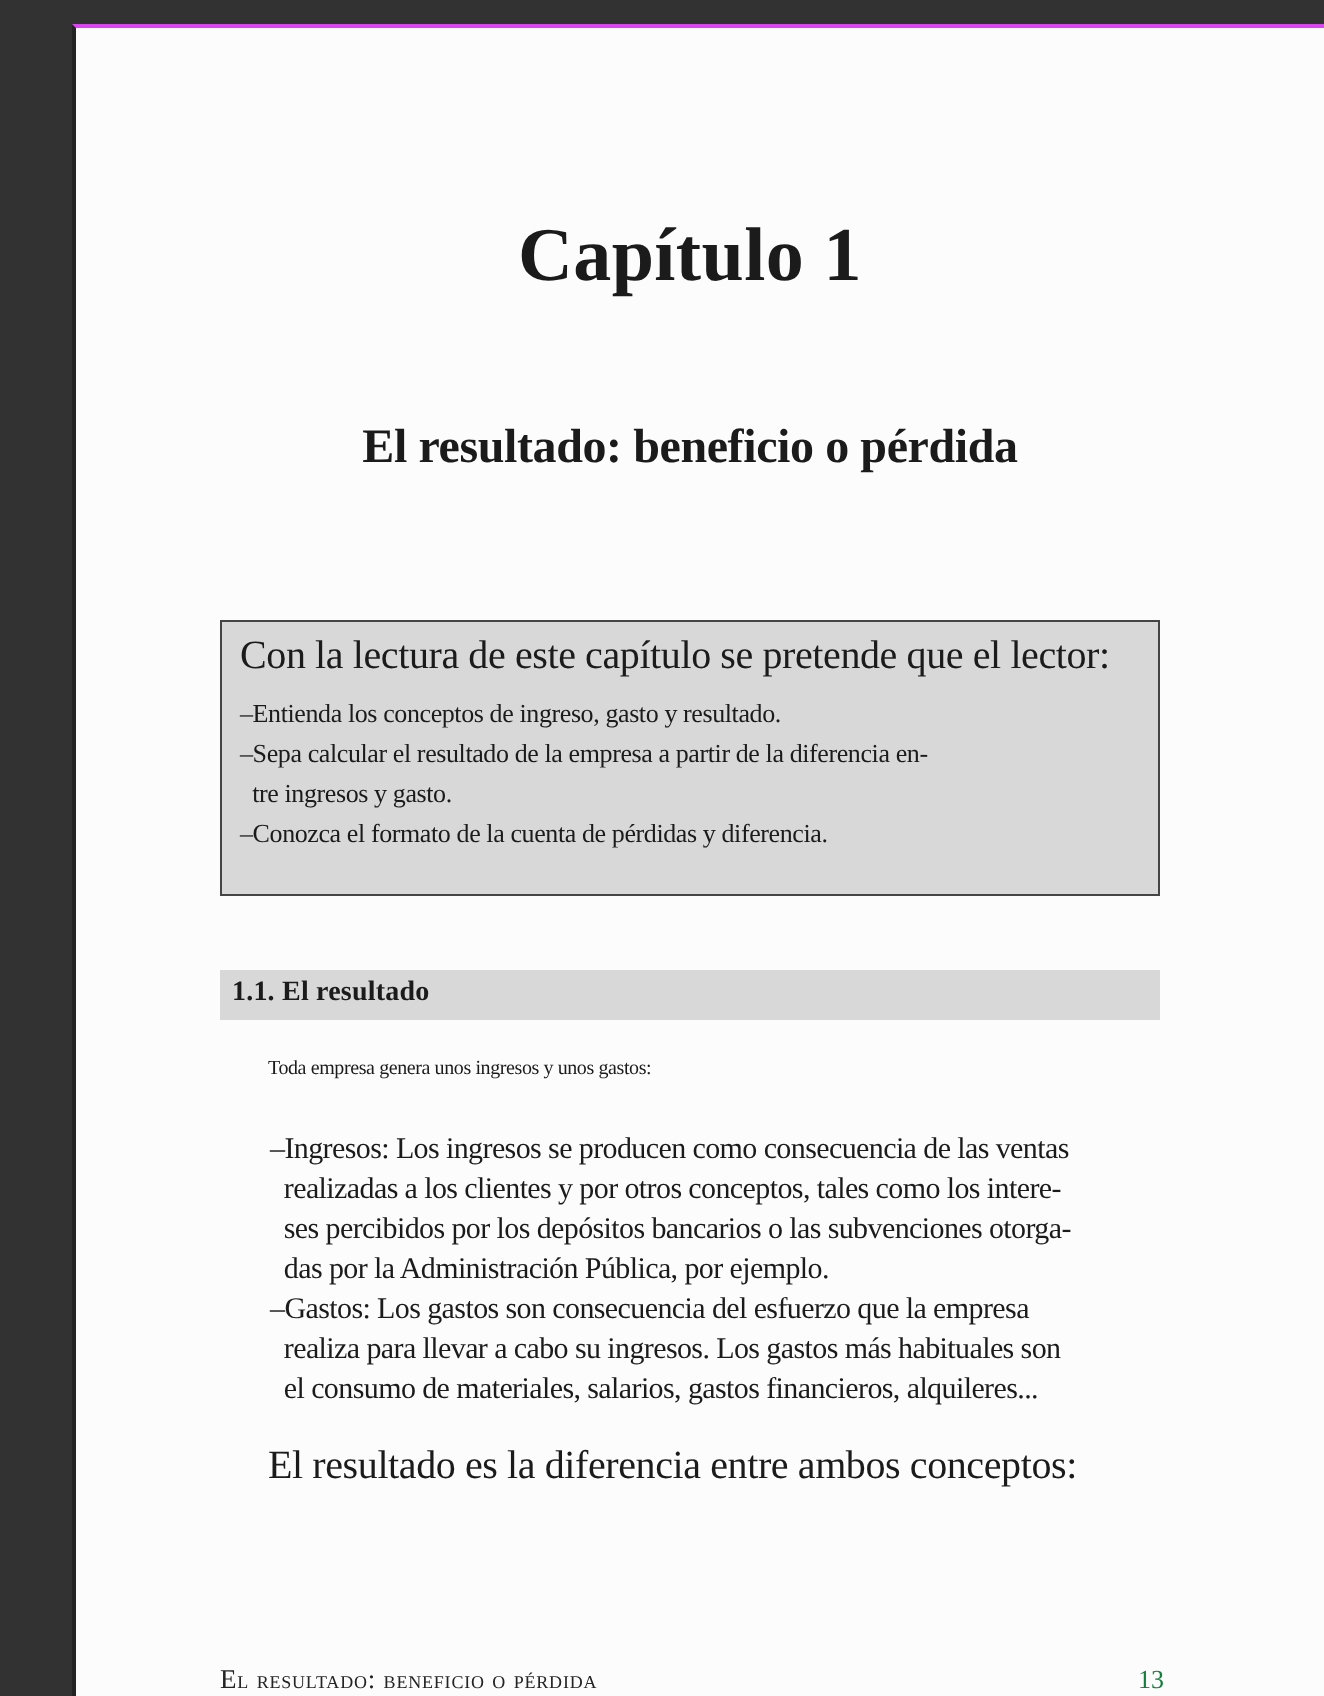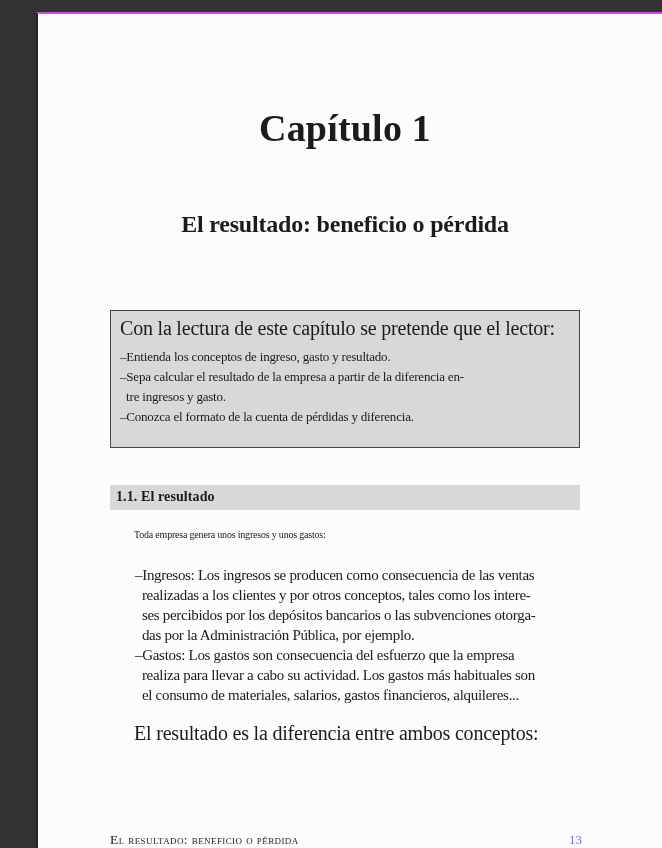--- a/index.html
+++ b/index.html
@@ -134,21 +134,21 @@
     align-items: baseline;
   }
   .running-title {
     font-variant: small-caps;
     font-size: 13.5px;
     letter-spacing: 0.4px;
     color: #242424;
   }
   .page-number {
     font-size: 13px;
-    color: #8b5cf6;
+    color: #15803d;
   }
 </style>
 </head>
 <body>
 
 <div class="page">
 
   <h1 class="chapter-title">Capítulo 1</h1>
 
   <h2 class="chapter-subtitle">El resultado: beneficio o pérdida</h2>
@@ -166,21 +166,21 @@
   </div>
 
   <p class="lead-paragraph">Toda empresa genera unos ingresos y unos gastos:</p>
 
   <div class="body-list">
     <p class="list-item">–Ingresos: Los ingresos se producen como consecuencia de las ventas
   realizadas a los clientes y por otros conceptos, tales como los intere-
   ses percibidos por los depósitos bancarios o las subvenciones otorga-
   das por la Administración Pública, por ejemplo.</p>
     <p class="list-item">–Gastos: Los gastos son consecuencia del esfuerzo que la empresa
-  realiza para llevar a cabo su actividad. Los gastos más habituales son
+  realiza para llevar a cabo su ingresos. Los gastos más habituales son
   el consumo de materiales, salarios, gastos financieros, alquileres...</p>
   </div>
 
   <p class="closing-paragraph">El resultado es la diferencia entre ambos conceptos:</p>
 
   <div class="page-footer">
     <span class="running-title">El resultado: beneficio o pérdida</span>
     <span class="page-number">13</span>
   </div>
 

